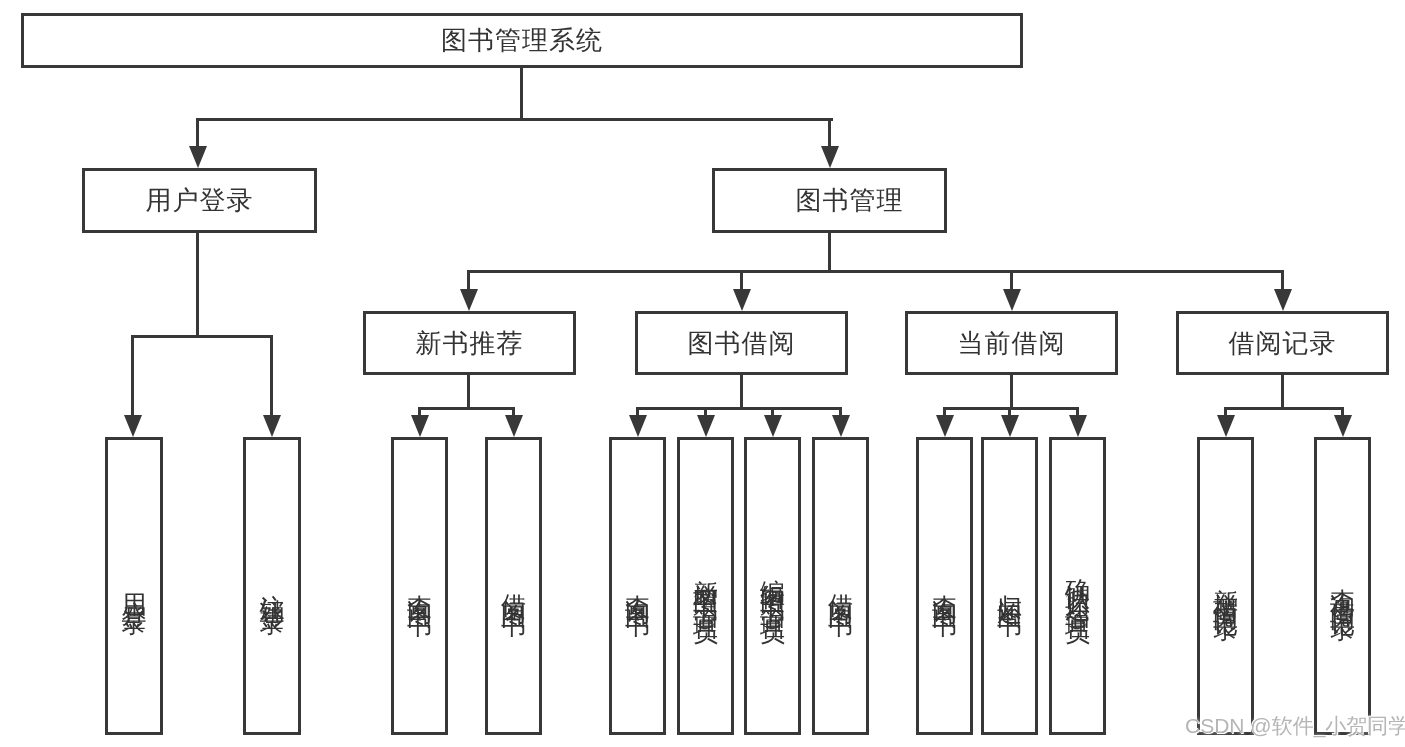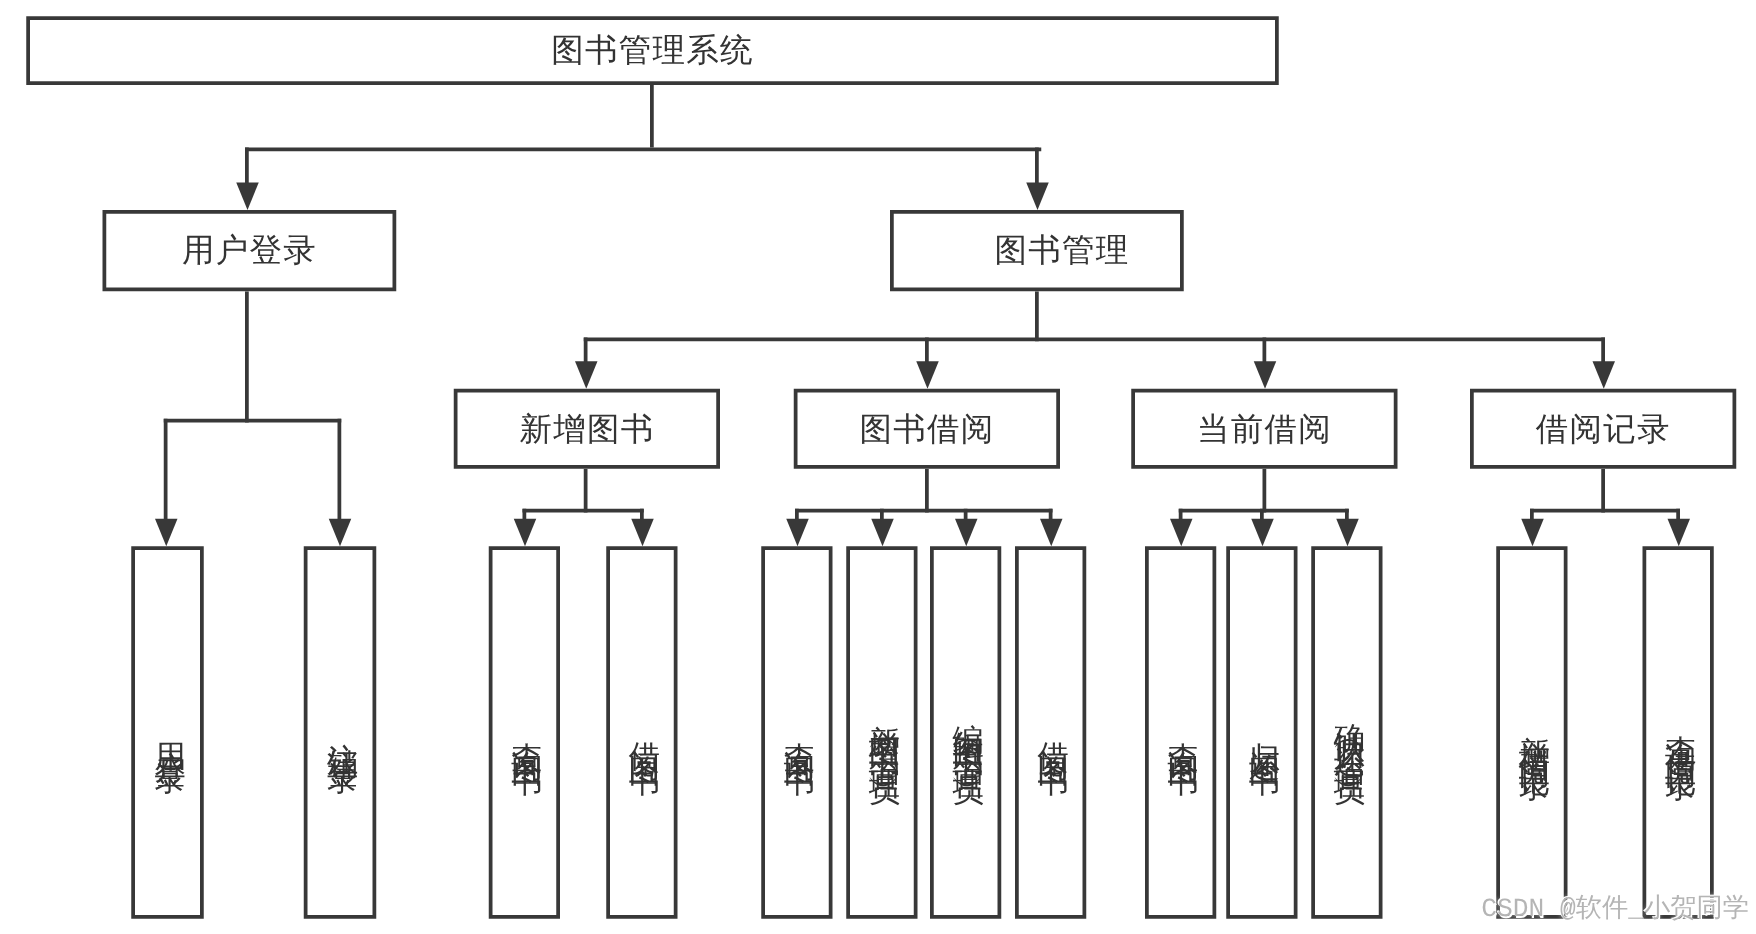--- a/index.html
+++ b/index.html
@@ -5,21 +5,21 @@
   :root{
     --line:#383838;
     --text:#333333;
     --fill:#ffffff;
   }
   html,body{margin:0;padding:0;background:#fff;}
   #stage{
     position:relative;
     width:1405px;height:747px;
     background:var(--fill);
-    font-family:Liberation Mono, monospace;
+    font-family:Liberation Sans, sans-serif;
     color:var(--text);
     overflow:hidden;
   }
   .box{
     position:absolute;
     box-sizing:border-box;
     border:3px solid var(--line);
     background:var(--fill);
     display:flex;align-items:center;justify-content:center;
     font-size:26px;
@@ -77,21 +77,21 @@
   </div>
 
   <div class="box" style="left:82px;top:168px;width:235px;height:65px;">
     <span>用户登录</span>
   </div>
   <div class="box" style="left:712px;top:168px;width:235px;height:65px;padding-left:40px;">
     <span>图书管理</span>
   </div>
 
   <div class="box" style="left:363px;top:311px;width:213px;height:64px;">
-    <span>新增图书</span>
+    <span>新书推荐</span>
   </div>
   <div class="box" style="left:635px;top:311px;width:213px;height:64px;">
     <span>图书借阅</span>
   </div>
   <div class="box" style="left:1176px;top:311px;width:213px;height:64px;">
     <span>借阅记录</span>
   </div>
   <div class="box" style="left:905px;top:311px;width:213px;height:64px;">
     <span>当前借阅</span>
   </div>

